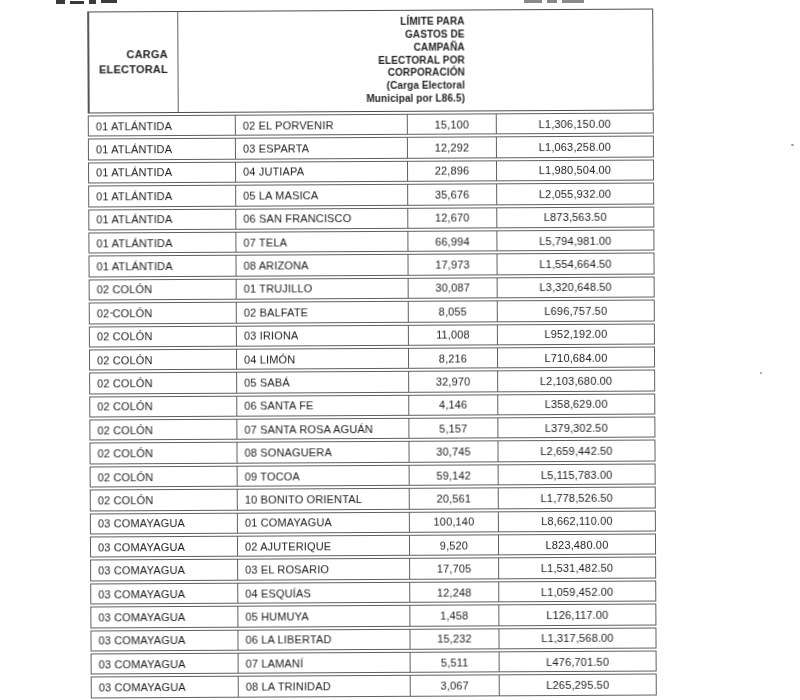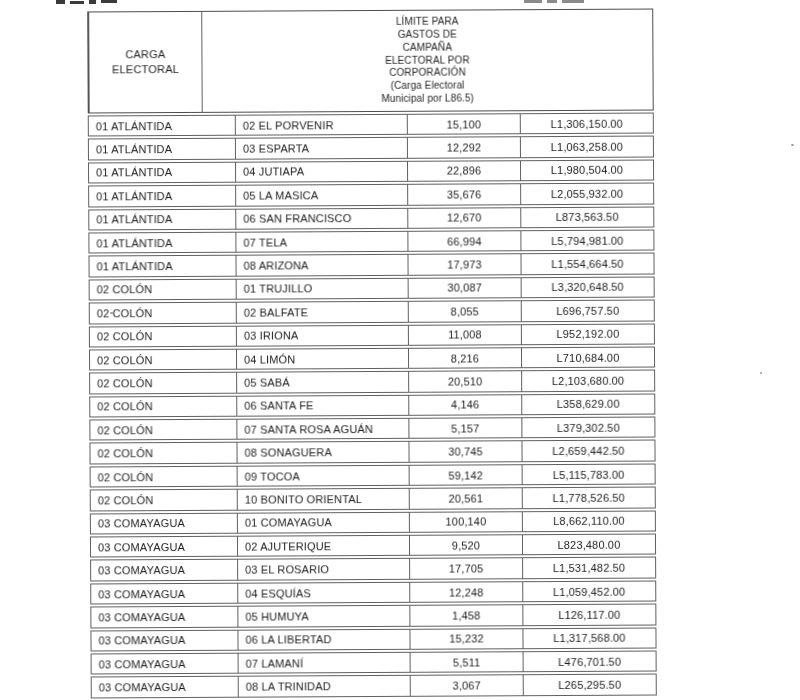--- a/index.html
+++ b/index.html
@@ -37,27 +37,27 @@
     display: flex; height: 102px;
     border: 1.6px solid #4c4c4c;
   }
   .row {
     display: flex; height: 21.4px; margin-top: 2px;
     border: 1px solid #5f5f5f;
   }
 
   .c1 { width: 146px; }
   .c2 { width: 172px; }
-  .c3 { width: 113px; }
+  .c3 { width: 89px; }
   .c4 { flex: 1; }
   .c2, .c3, .c4 { border-left: 1px solid #5f5f5f; }
 
   .hcell {
     display: flex; align-items: center; justify-content: center;
-    text-align: center; font-weight: normal; font-size: 11px;
+    text-align: right; font-weight: bold; font-size: 11px;
     letter-spacing: 0.2px; white-space: pre-line; line-height: 1.35;
   }
   .hcell.limite { font-size: 10px; line-height: 1.28; letter-spacing: 0.1px; }
 
   .cell {
     display: flex; align-items: center;
     font-size: 11px; color: #1c1c1c; letter-spacing: 0.15px;
     white-space: nowrap; overflow: hidden;
   }
   .cell.left { padding-left: 7px; justify-content: flex-start; }
@@ -171,21 +171,21 @@
   <div class="row">
     <div class="cell left c1">02 COLÓN</div>
     <div class="cell left c2">04 LIMÓN</div>
     <div class="cell center c3">8,216</div>
     <div class="cell center c4">L710,684.00</div>
   </div>
 
   <div class="row">
     <div class="cell left c1">02 COLÓN</div>
     <div class="cell left c2">05 SABÁ</div>
-    <div class="cell center c3">20,510</div>
+    <div class="cell center c3">32,970</div>
     <div class="cell center c4">L2,103,680.00</div>
   </div>
 
   <div class="row">
     <div class="cell left c1">02 COLÓN</div>
     <div class="cell left c2">06 SANTA FE</div>
     <div class="cell center c3">4,146</div>
     <div class="cell center c4">L358,629.00</div>
   </div>
 

